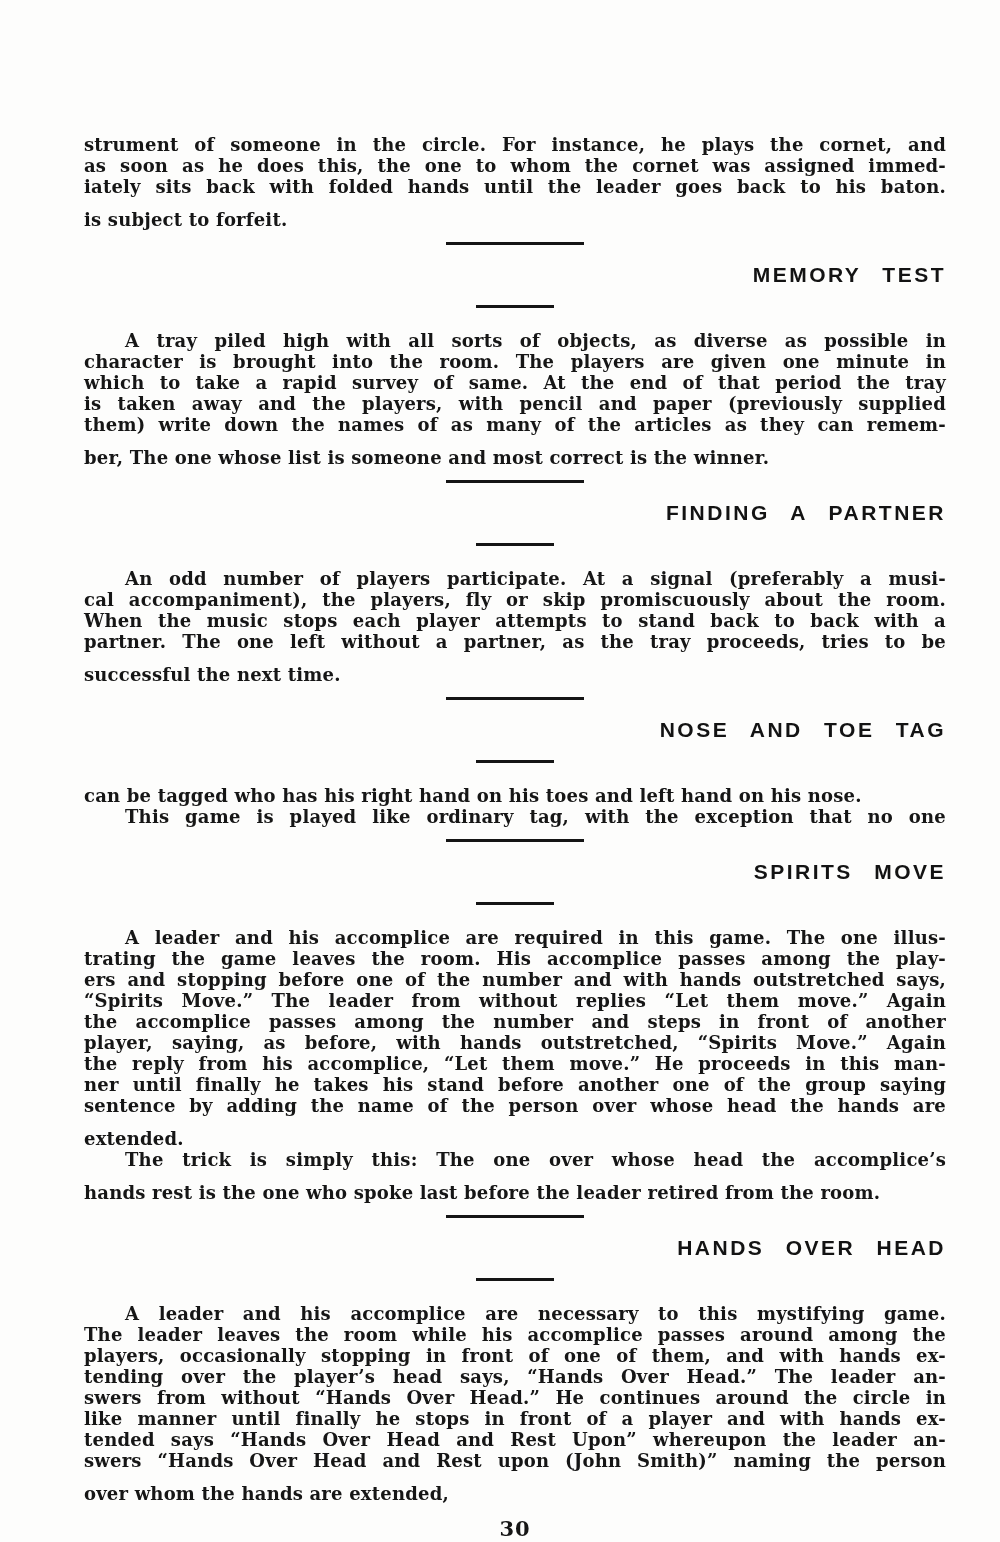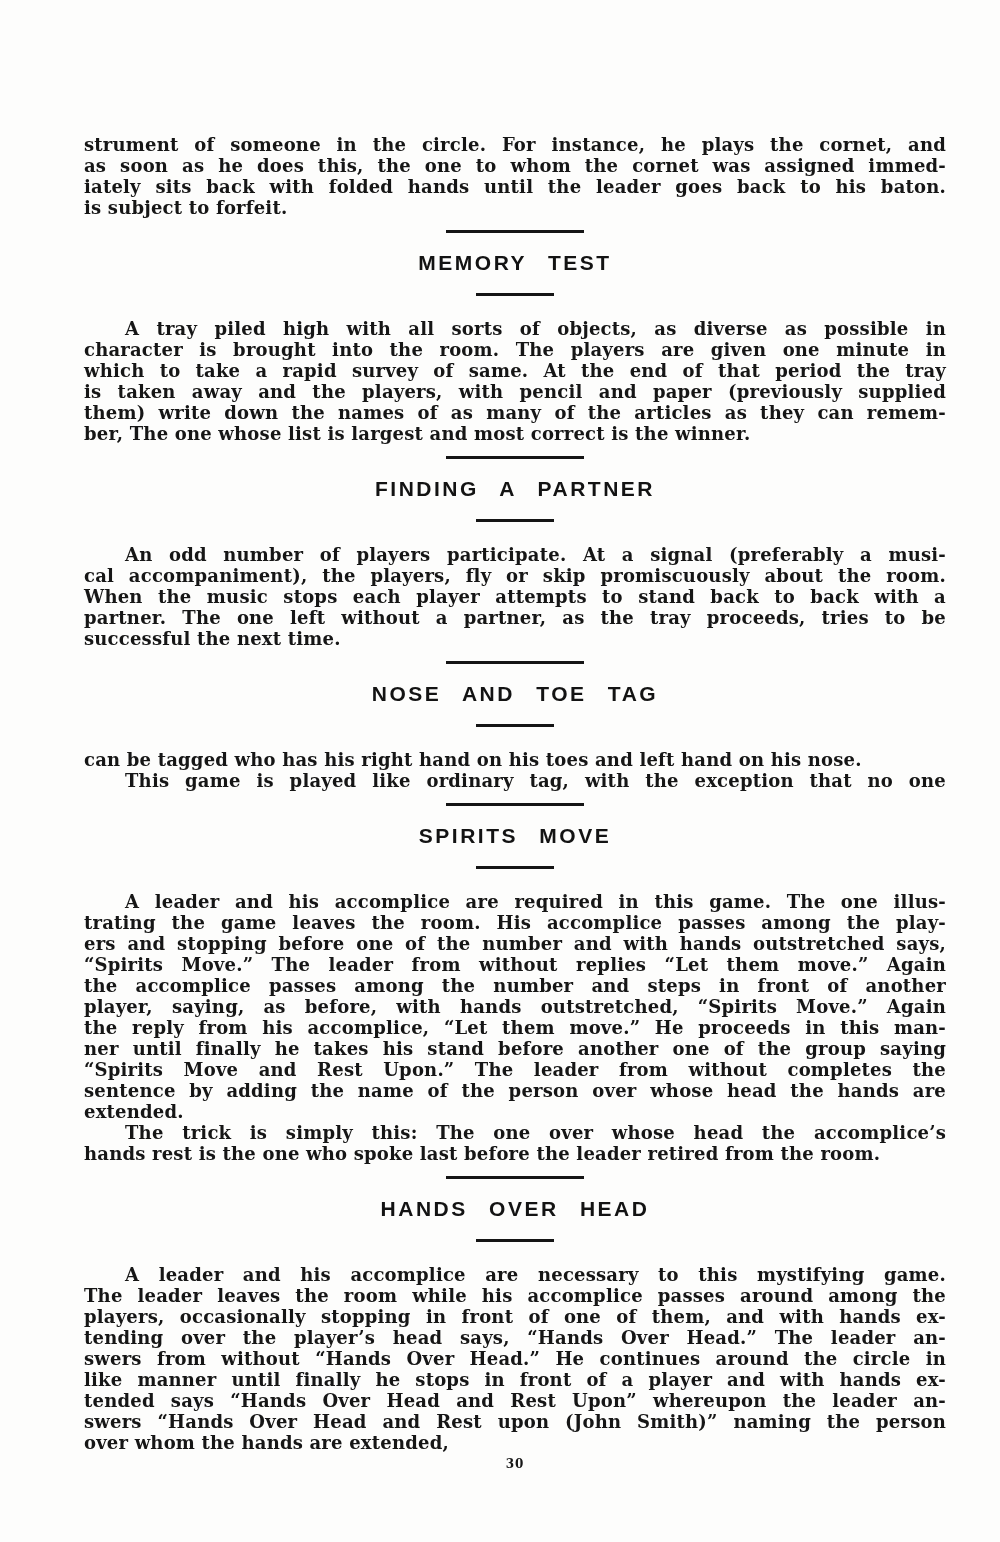--- a/index.html
+++ b/index.html
@@ -32,47 +32,48 @@
   .line {
     text-align: justify;
     text-align-last: justify;
     white-space: normal;
   }
   .line.first-indent {
     text-indent: 41px;
   }
   .line.last {
     text-align-last: left;
+    margin-top: 12px;
   }
   .section-rule {
     width: 138px;
     height: 3px;
     background: #151515;
     margin: 12px auto 18px auto;
   }
   .section-heading {
-    text-align: center;
+    text-align: right;
     font-family: "Liberation Sans", "DejaVu Sans", sans-serif;
     font-weight: bold;
     font-size: 21px;
     line-height: 24px;
     letter-spacing: 2.5px;
     word-spacing: 13px;
     color: #131313;
   }
   .heading-rule {
     width: 78px;
     height: 3px;
     background: #151515;
     margin: 18px auto 22px auto;
   }
   .page-number {
-    margin-top: 4px;
+    margin-top: 12px;
     text-align: center;
-    font-size: 12px;
+    font-size: 21px;
     font-weight: bold;
     letter-spacing: 1px;
   }
 </style>
 </head>
 <body>
 
 <div class="page">
   <div class="text-column">
 
@@ -85,21 +86,21 @@
 
     <div class="section-rule"></div>
     <div class="section-heading">MEMORY TEST</div>
     <div class="heading-rule"></div>
     <div class="paragraph">
       <div class="line first-indent">A tray piled high with all sorts of objects, as diverse as possible in</div>
       <div class="line">character is brought into the room. The players are given one minute in</div>
       <div class="line">which to take a rapid survey of same. At the end of that period the tray</div>
       <div class="line">is taken away and the players, with pencil and paper (previously supplied</div>
       <div class="line">them) write down the names of as many of the articles as they can remem-</div>
-      <div class="line last">ber, The one whose list is largest and most correct is the winner.</div>
+      <div class="line last">ber, The one whose list is someone and most correct is the winner.</div>
     </div>
 
     <div class="section-rule"></div>
     <div class="section-heading">FINDING A PARTNER</div>
     <div class="heading-rule"></div>
     <div class="paragraph">
       <div class="line first-indent">An odd number of players participate. At a signal (preferably a musi-</div>
       <div class="line">cal accompaniment), the players, fly or skip promiscuously about the room.</div>
       <div class="line">When the music stops each player attempts to stand back to back with a</div>
       <div class="line">partner. The one left without a partner, as the tray proceeds, tries to be</div>
@@ -119,21 +120,20 @@
     <div class="heading-rule"></div>
     <div class="paragraph">
       <div class="line first-indent">A leader and his accomplice are required in this game. The one illus-</div>
       <div class="line">trating the game leaves the room. His accomplice passes among the play-</div>
       <div class="line">ers and stopping before one of the number and with hands outstretched says,</div>
       <div class="line">“Spirits Move.” The leader from without replies “Let them move.” Again</div>
       <div class="line">the accomplice passes among the number and steps in front of another</div>
       <div class="line">player, saying, as before, with hands outstretched, “Spirits Move.” Again</div>
       <div class="line">the reply from his accomplice, “Let them move.” He proceeds in this man-</div>
       <div class="line">ner until finally he takes his stand before another one of the group saying</div>
-      <div class="line">“Spirits Move and Rest Upon.” The leader from without completes the</div>
       <div class="line">sentence by adding the name of the person over whose head the hands are</div>
       <div class="line last">extended.</div>
     </div>
     <div class="paragraph">
       <div class="line first-indent">The trick is simply this: The one over whose head the accomplice’s</div>
       <div class="line last">hands rest is the one who spoke last before the leader retired from the room.</div>
     </div>
 
     <div class="section-rule"></div>
     <div class="section-heading">HANDS OVER HEAD</div>

